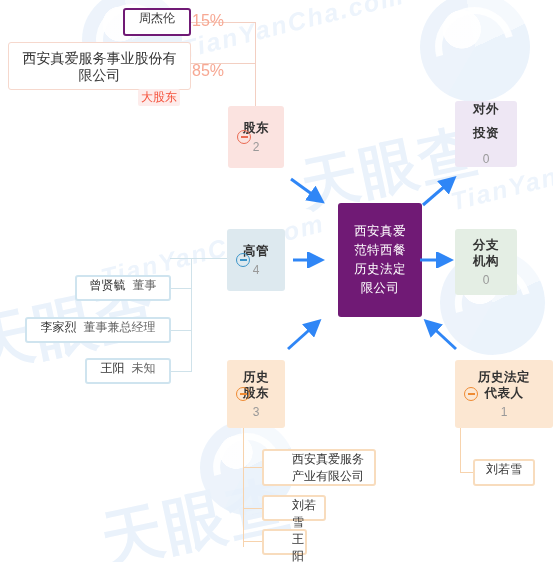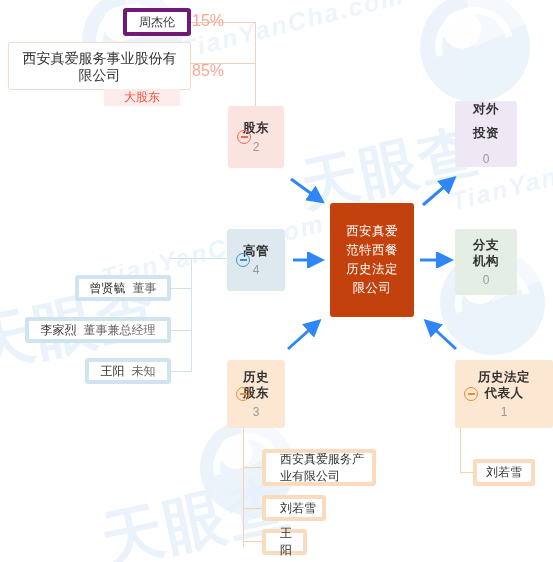--- a/index.html
+++ b/index.html
@@ -64,33 +64,33 @@
     background: #f3cfc2;
   }
   .ln.blue { background: #cfe2ea; }
   .ln.orange { background: #f7d3ad; }
 
   
   .leaf {
     position: absolute;
     box-sizing: border-box;
     background: #ffffff;
-    border: 4px solid #701a75;
+    border: 2px solid #701a75;
     border-radius: 3px;
     color: #333333;
     font-size: 12px;
     display: flex;
-    align-items: center;
+    align-items: flex-start;
     justify-content: center;
     line-height: 17px;
     text-align: center;
   }
   .leaf.blue { border-color: #cfe4ef; }
   .leaf.orange { border-color: #f8dcbd; }
-  .leaf.lft { justify-content: flex-start; padding-left: 14px; text-align: left; }
+  .leaf.lft { justify-content: flex-start; padding-left: 28px; text-align: left; }
 
   .leaf .nm { color: #333; }
   .leaf .role { color: #666; margin-left: 7px; }
 
   
   .shbox {
     position: absolute;
     box-sizing: border-box;
     background: #ffffff;
     border: 1px solid #f6d8cd;
@@ -103,21 +103,21 @@
     line-height: 17px;
     text-align: center;
   }
   .badge-row { text-align: right; margin-top: 3px; }
   .badge {
     display: inline-block;
     background: #fdeceb;
     color: #f5533d;
     font-size: 12px;
     line-height: 15px;
-    padding: 1px 20px;
+    padding: 1px 3px;
     border-radius: 2px;
   }
 
   
   .pct {
     position: absolute;
     font-size: 16px;
     color: #f7a893;
     white-space: nowrap;
     margin-top: 8px;
@@ -175,30 +175,31 @@
   }
   .minus.blue { border-color: #3a94c9; }
   .minus.blue i { background: #3a94c9; }
   .minus.org { border-color: #ef8b33; }
   .minus.org i { background: #ef8b33; }
 
   
   .center {
     position: absolute;
     box-sizing: border-box;
-    background: #c2410c;
+    background: #701a75;
     border-radius: 3px;
     color: #ffffff;
     font-size: 12.5px;
     line-height: 19px;
     display: flex;
     align-items: center;
     justify-content: center;
     text-align: center;
     letter-spacing: .4px;
+    margin-left: 8px;
   }
   .center span { display: block; }
 
   
   .arrow { position: absolute; }
 </style>
 </head>
 <body>
 
 <div id="canvas">

